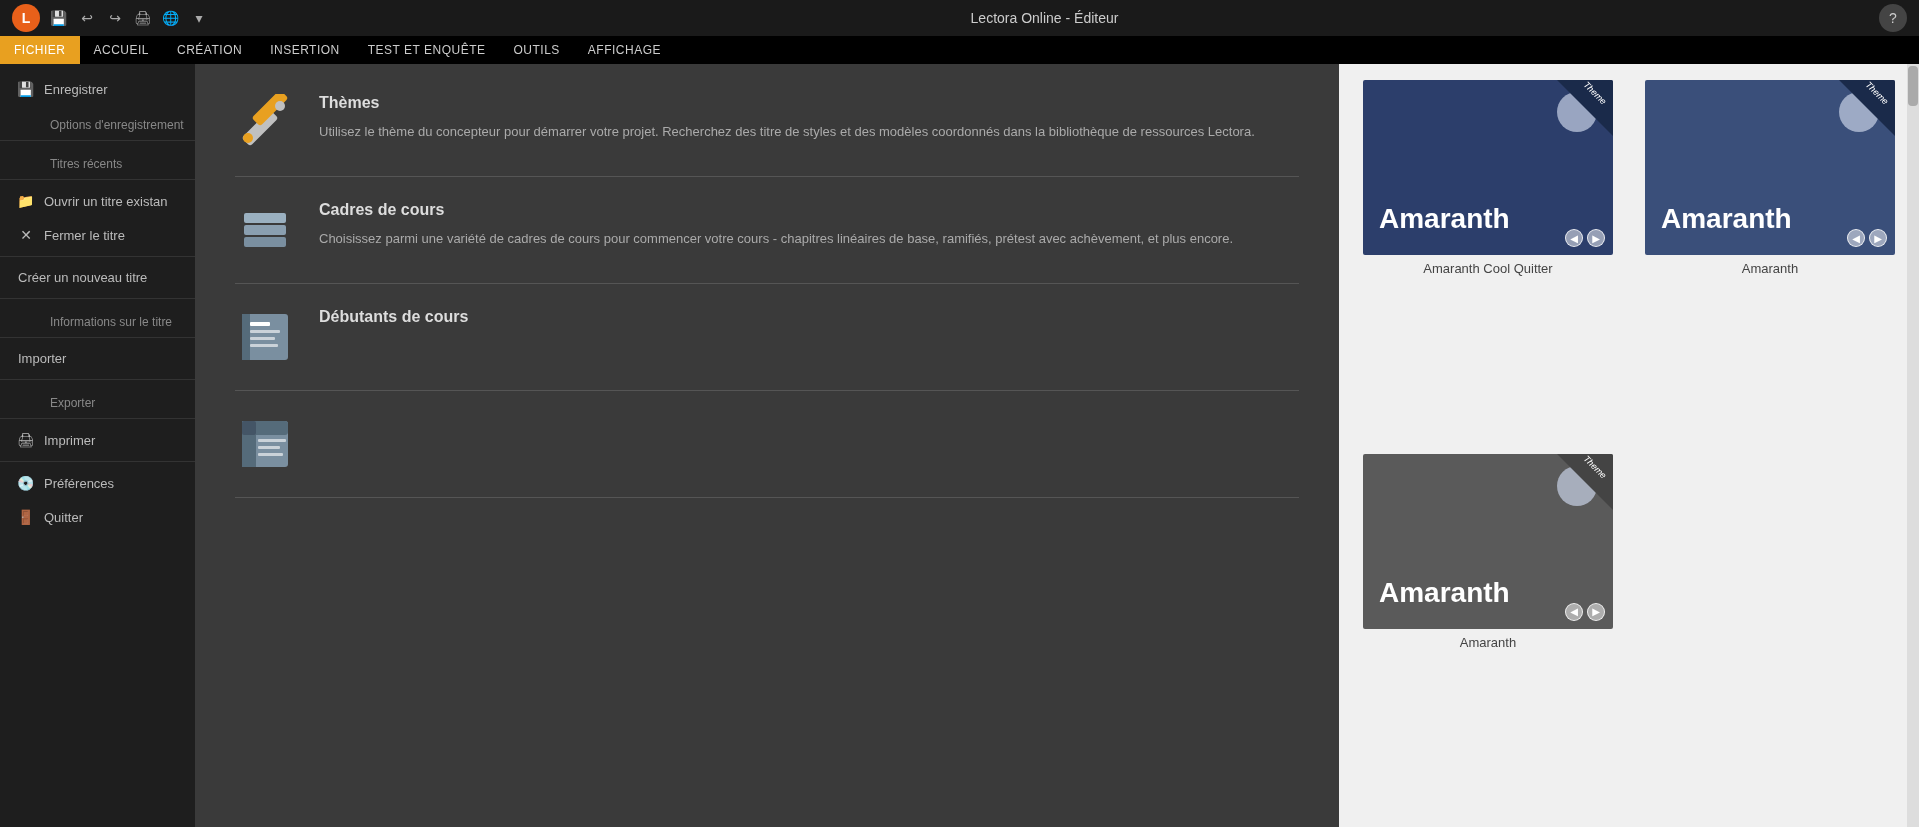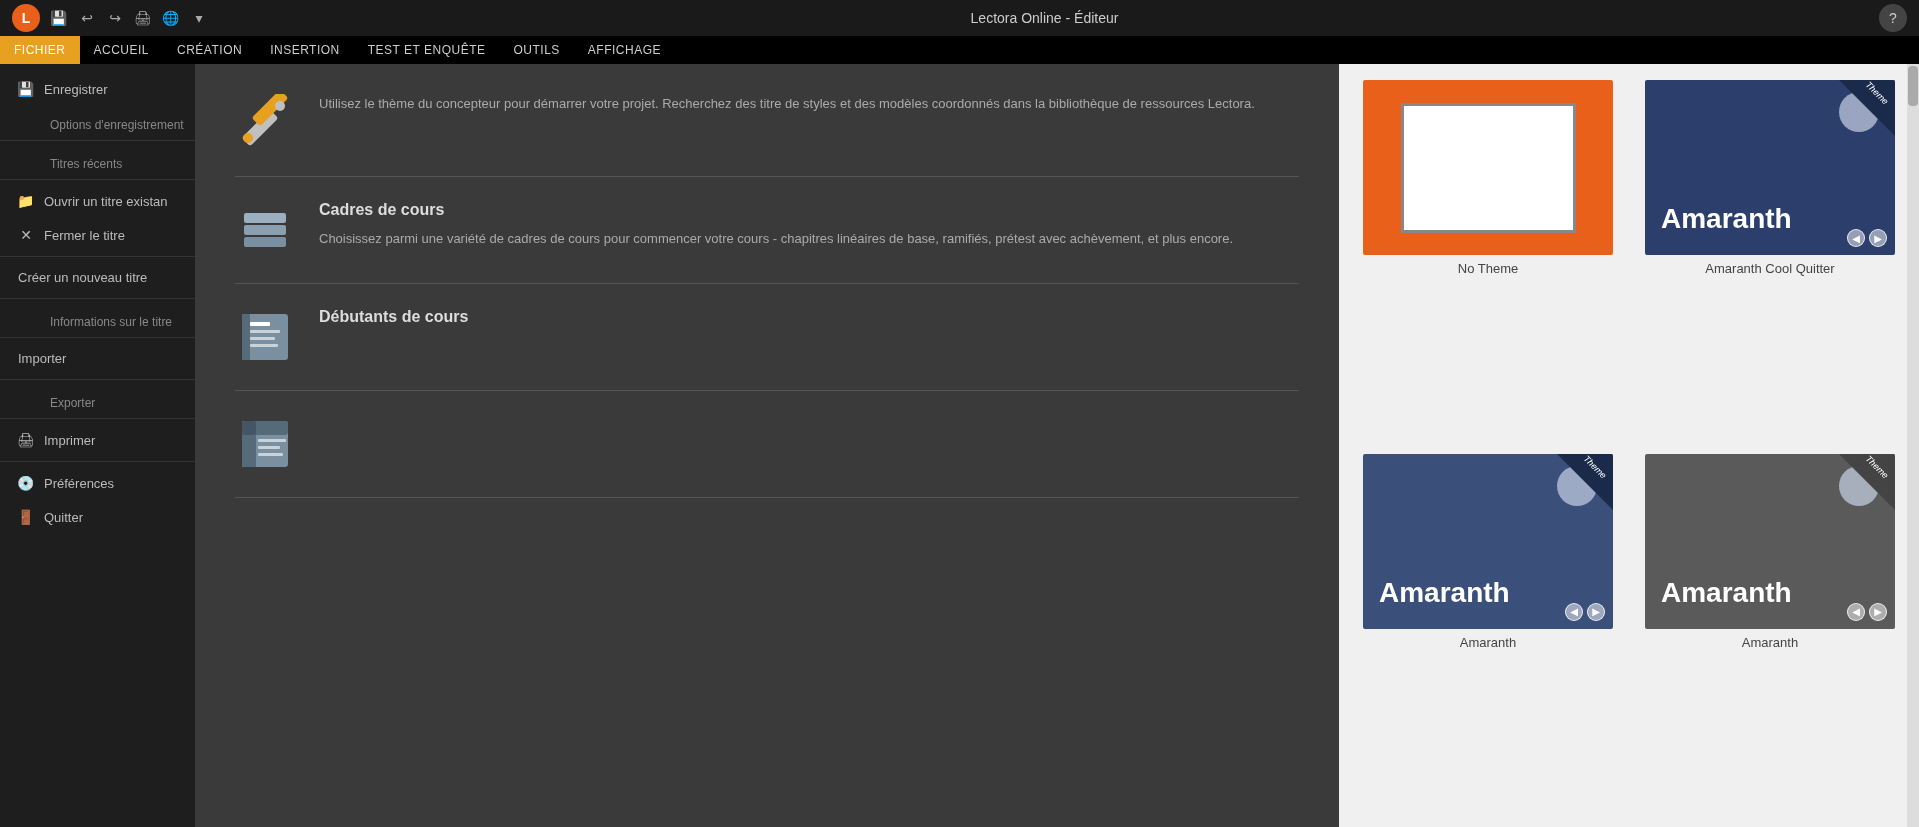--- a/index.html
+++ b/index.html
@@ -350,20 +350,21 @@
         <div class="section-icon-wrap">
           <svg width="58" height="58" viewBox="0 0 58 58">
 
             <rect x="4" y="28" width="40" height="12" rx="3" fill="#c0c0c0" transform="rotate(-45 24 34)"></rect>
             <rect x="14" y="8" width="40" height="12" rx="3" fill="#e8a020" transform="rotate(-45 34 14)"></rect>
             <circle cx="12" cy="44" r="5" fill="#e8a020"></circle>
             <circle cx="44" cy="12" r="5" fill="#c0c0c0"></circle>
           </svg>
         </div>
         <div class="section-text">
+          <div class="section-title">Thèmes</div>
           <div class="section-desc">Utilisez le thème du concepteur pour démarrer votre projet. Recherchez des titre de styles et des modèles coordonnés dans la bibliothèque de ressources Lectora.</div>
         </div>
       </div>
 
       <div class="section-block">
         <div class="section-icon-wrap">
           <svg width="58" height="58" viewBox="0 0 58 58">
             <rect x="8" y="36" width="42" height="10" rx="2" fill="#7a8fa0"></rect>
             <rect x="8" y="24" width="42" height="10" rx="2" fill="#8a9fb0"></rect>
             <rect x="8" y="12" width="42" height="10" rx="2" fill="#9ab0c0"></rect>
@@ -403,26 +404,20 @@
             <rect x="22" y="38" width="25" height="3" rx="1" fill="rgba(255,255,255,0.6)"></rect>
           </svg>
         </div>
       </div>
 
     </div>
 
     <div class="right-panel">
       <div class="themes-grid">
 
-        <div class="theme-card">
-          <div class="theme-preview no-theme">
-            <div class="inner-white"></div>
-          </div>
-          <span class="theme-label">No Theme</span>
-        </div>
 
         <div class="theme-card">
           <div class="theme-preview amaranth-cool" style="position:relative;">
             <div class="moon-circle"></div>
             <div style="position:absolute; top:0; right:0; width:0; height:0; border-style:solid; border-width:0 56px 56px 0; border-color:transparent #1a2a4a transparent transparent;"></div>
             <span style="position:absolute; top:8px; right:4px; font-size:9px; color:white; font-style:italic; transform:rotate(45deg); transform-origin: 50% 50%;">Theme</span>
             <span class="amaranth-title">Amaranth</span>
             <div class="theme-nav-dots">
               <div class="nav-dot">◀</div>
               <div class="nav-dot">▶</div>

